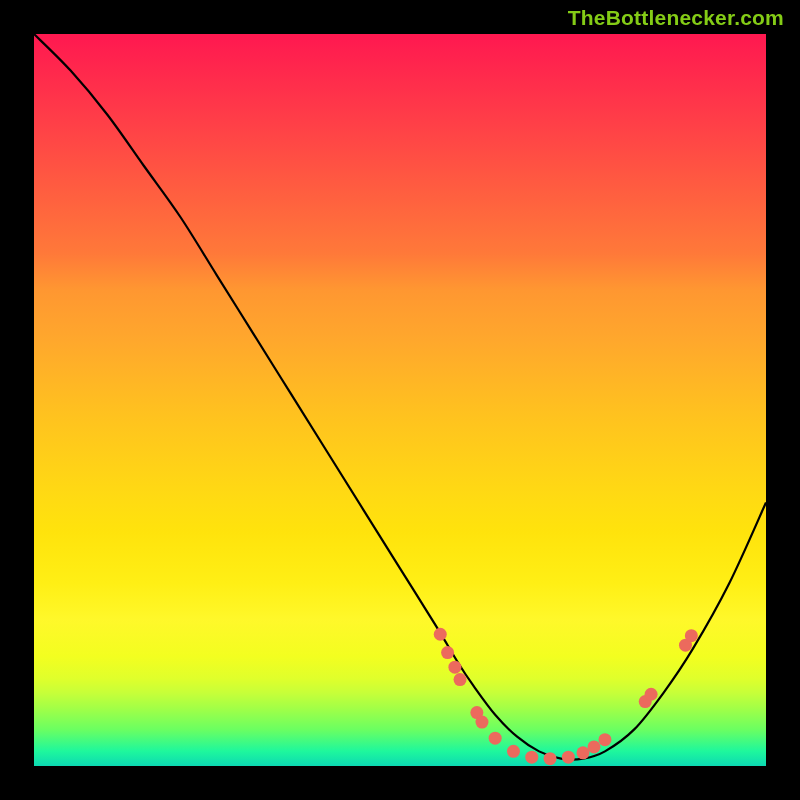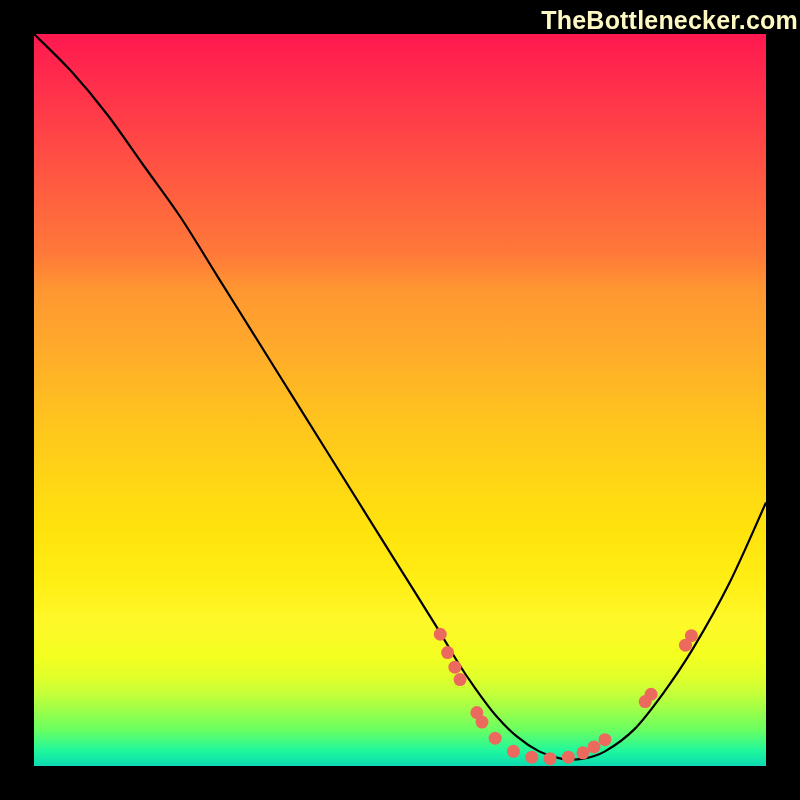--- a/index.html
+++ b/index.html
@@ -6,25 +6,25 @@
   html, body { width: 800px; height: 800px; background: #000; overflow: hidden; }
   .frame {
     position: relative;
     width: 800px;
     height: 800px;
     background: #000;
   }
   .attribution {
     position: absolute;
     top: 6px;
-    right: 2px;
+    right: 16px;
     font-family: Arial, Helvetica, sans-serif;
-    font-size: 25px;
+    font-size: 21px;
     font-weight: bold;
-    color: #fef9c3;
+    color: #84cc16;
     letter-spacing: 0.2px;
   }
   .plot {
     position: absolute;
     left: 34px;
     top: 34px;
     width: 732px;
     height: 732px;
     overflow: hidden;
   }

